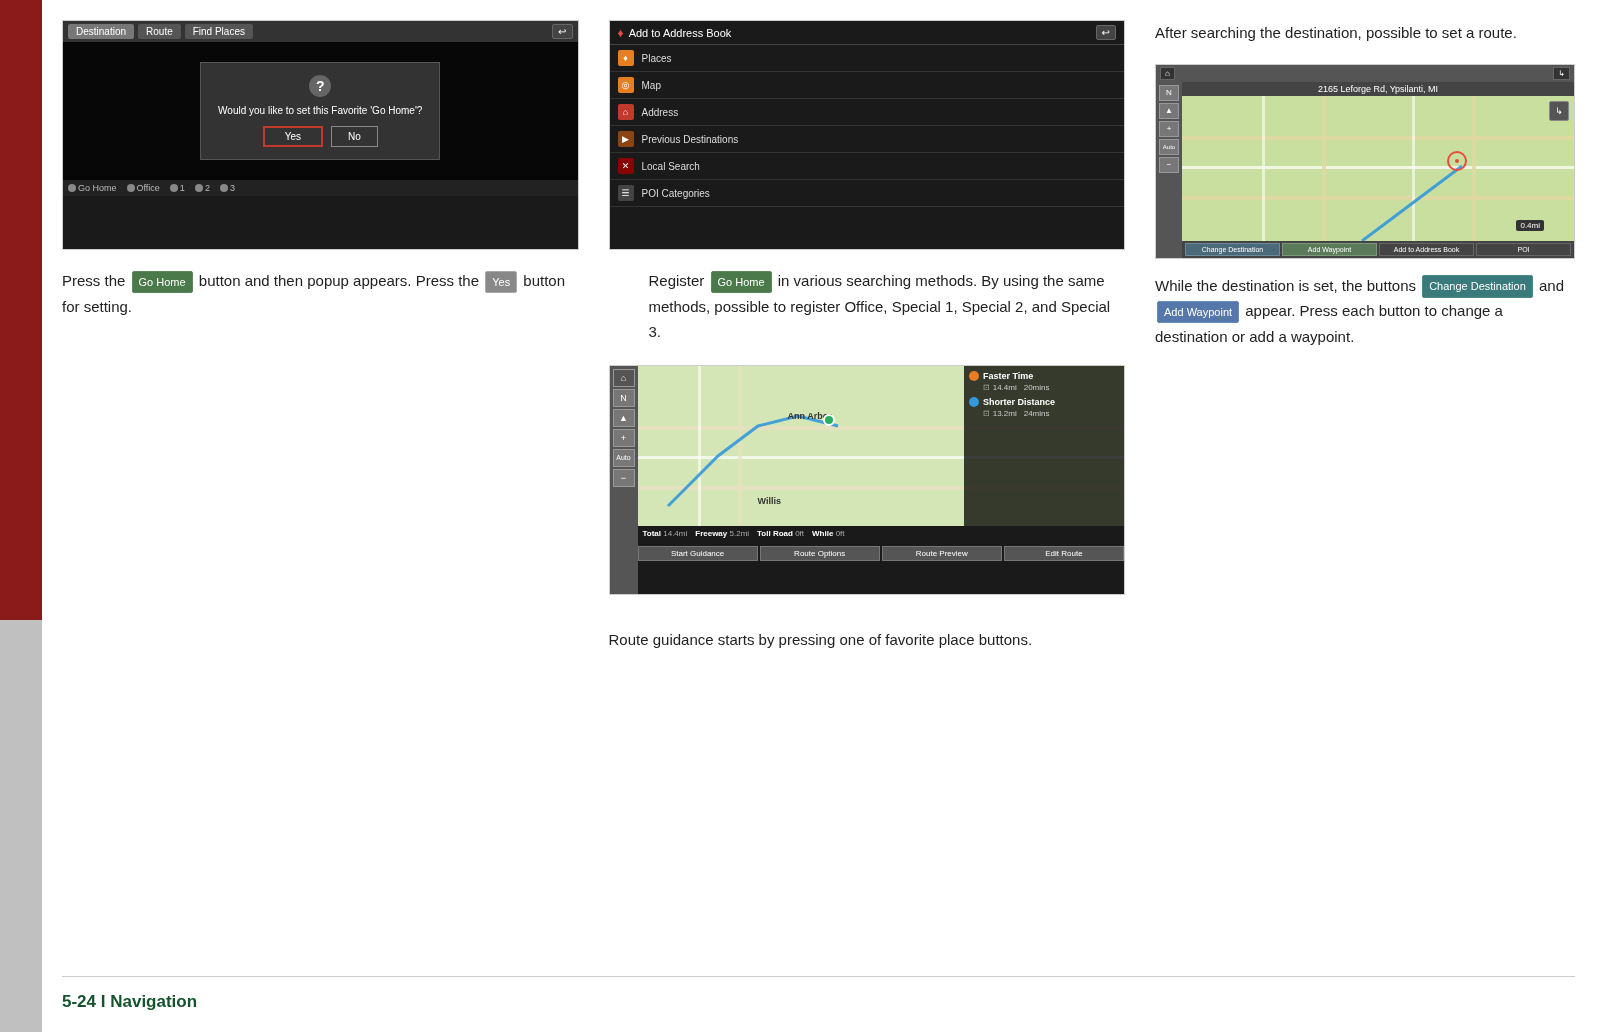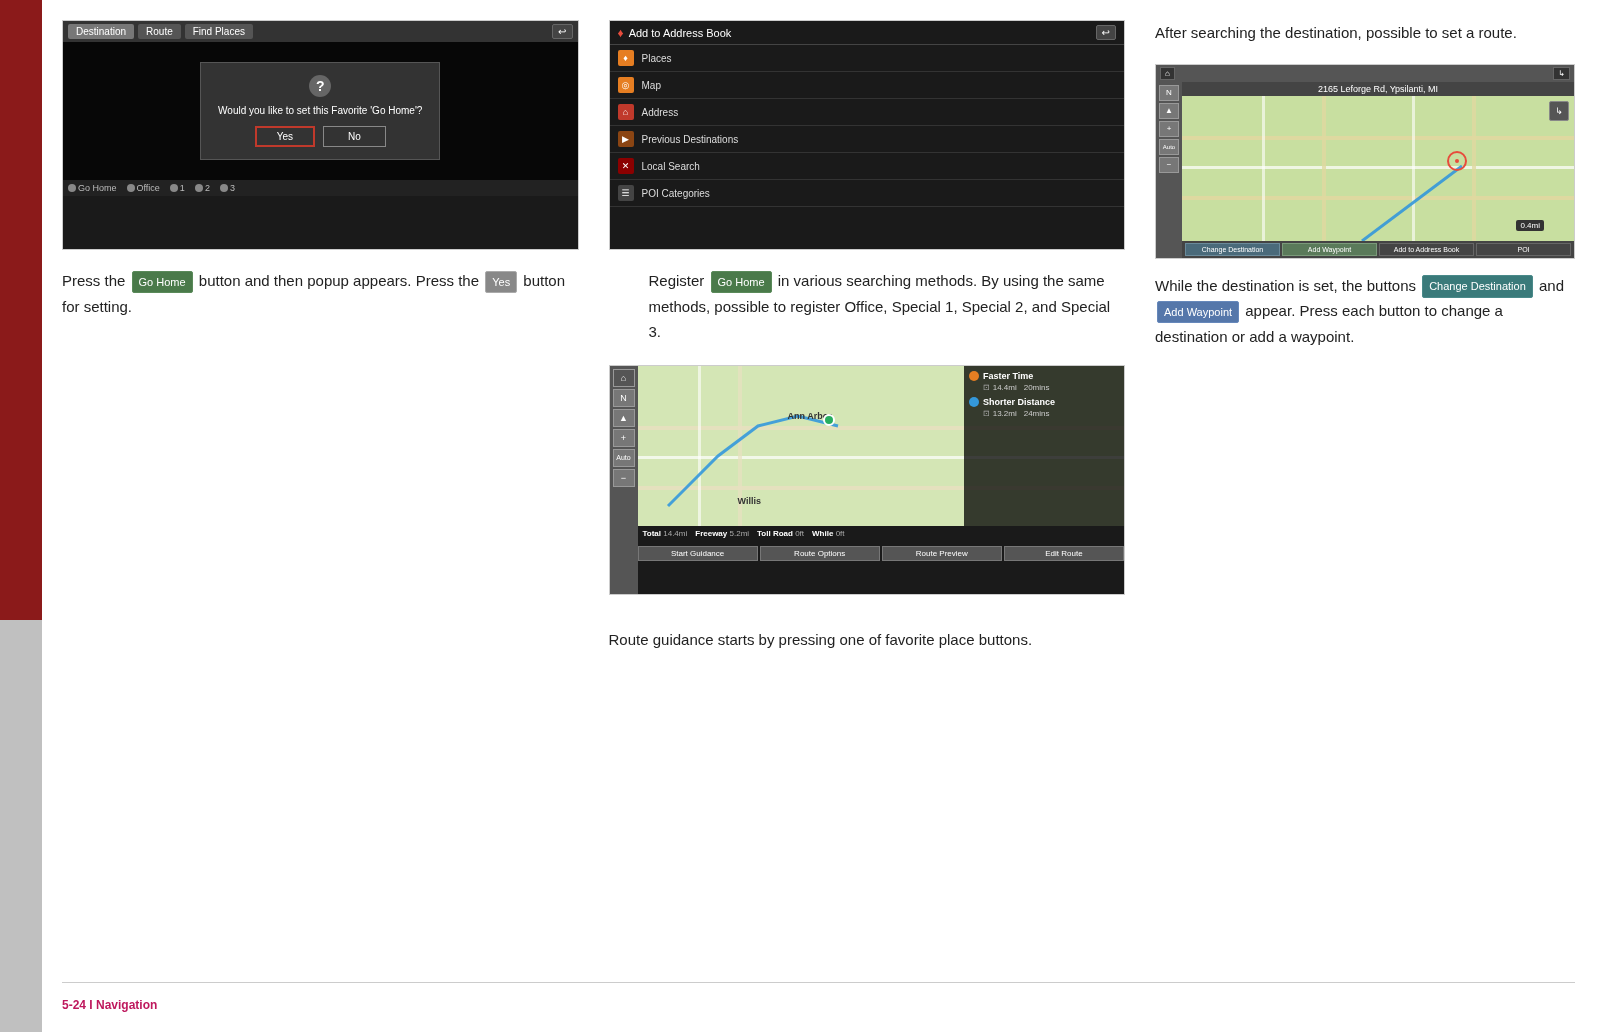--- a/index.html
+++ b/index.html
@@ -137,21 +137,21 @@
       border: 2px solid #c0392b;
       color: #fff;
       padding: 3px 20px;
       font-size: 10px;
       cursor: pointer;
     }
     .popup-no {
       background: transparent;
       border: 1px solid #888;
       color: #fff;
-      padding: 3px 24px;
+      padding: 3px 16px;
       font-size: 10px;
       cursor: pointer;
     }
 
     .nav-bottom-bar {
       display: flex;
       background: #222;
       padding: 3px 5px;
       gap: 10px;
     }
@@ -520,22 +520,22 @@
     
     .desc-text {
       font-size: 15px;
       line-height: 1.7;
       color: #222;
     }
 
     
     .footer {
       padding-top: 15px;
-      font-size: 12px;
-      color: #be185d;
+      font-size: 17px;
+      color: #14532d;
       font-weight: bold;
       border-top: 1px solid #ccc;
       margin-top: 10px;
     }
 
     
     .city-label {
       position: absolute;
       font-size: 9px;
       color: #333;
@@ -698,21 +698,21 @@
             <div style="position:absolute;top:120px;left:0;right:0;height:4px;background:#e8e0c0;opacity:0.8;"></div>
 
             <div style="position:absolute;top:0;left:60px;bottom:0;width:3px;background:#fff;opacity:0.6;"></div>
             <div style="position:absolute;top:0;left:100px;bottom:0;width:4px;background:#e8e0c0;opacity:0.7;"></div>
 
             <svg style="position:absolute;top:0;left:0;width:100%;height:100%;">
               <polyline points="30,140 50,120 80,90 120,60 160,50 200,60" stroke="#3498db" stroke-width="3" fill="none" opacity="0.9"></polyline>
             </svg>
 
             <div class="city-label" style="top:45px;left:150px;">Ann Arbor</div>
-            <div class="city-label" style="top:130px;left:100px;">Willis</div>
+            <div class="city-label" style="top:130px;left:100px;padding-left:20px;">Willis</div>
 
             <div class="map-marker" style="top:48px;left:185px;"></div>
           </div>
 
           <div class="route-options-panel">
             <div class="route-option">
               <div class="route-option-header">
                 <div class="route-dot dot-orange"></div>
                 <span class="route-option-label">Faster Time</span>
               </div>

